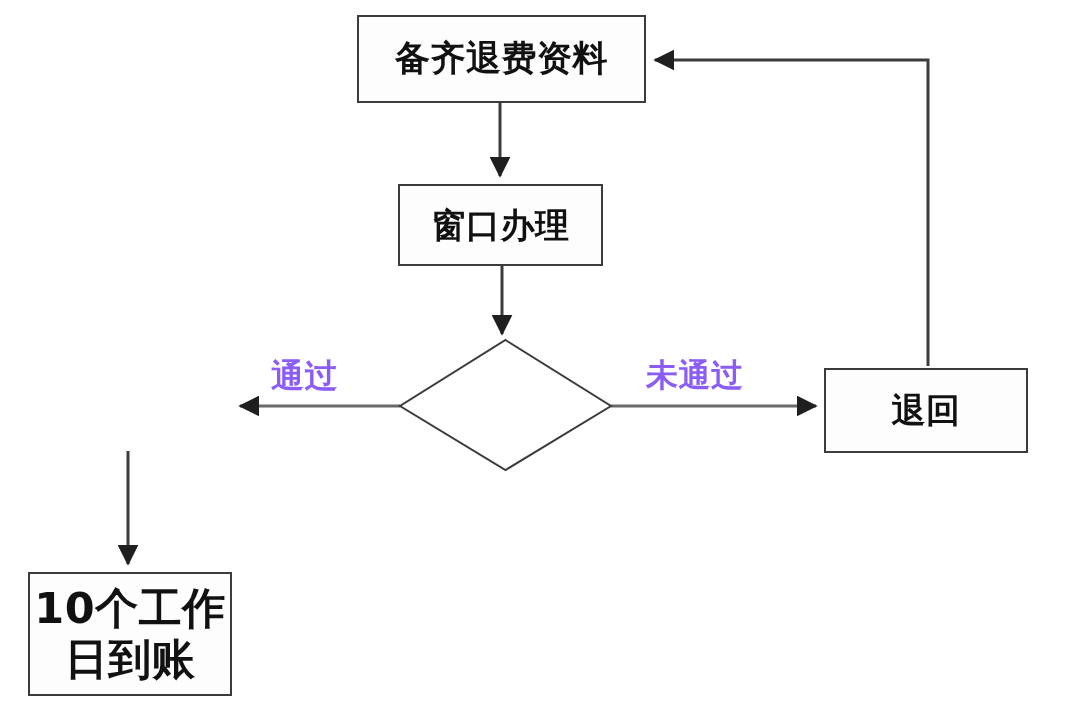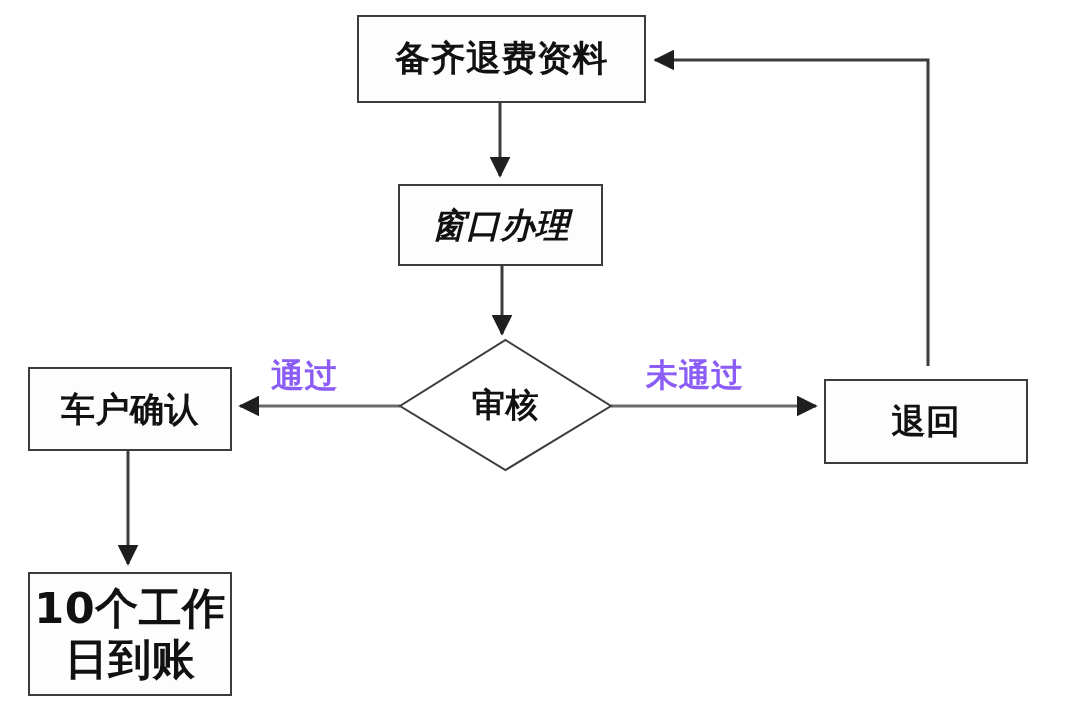--- a/index.html
+++ b/index.html
@@ -55,24 +55,24 @@
   .edge-label {
     position: absolute;
     color: #8b5cf6;
     font-weight: 700;
     letter-spacing: 0.5px;
     white-space: nowrap;
     user-select: none;
   }
   
   #node-prepare   { left: 357px; top: 15px;  width: 289px; height: 88px;  font-size: 35px; }
-  #node-window    { left: 398px; top: 184px; width: 205px; height: 82px;  font-size: 34px; font-style: italic; }
+  #node-window    { left: 398px; top: 184px; width: 205px; height: 82px;  font-size: 34px; }
   #node-review    { left: 400px; top: 340px; width: 211px; height: 130px; font-size: 33px; }
   #node-confirm   { left: 28px;  top: 367px; width: 204px; height: 84px;  font-size: 34px; }
-  #node-return    { left: 824px; top: 379px; width: 204px; height: 85px;  font-size: 34px; }
+  #node-return    { left: 824px; top: 368px; width: 204px; height: 85px;  font-size: 34px; }
   #node-arrival   { left: 28px;  top: 572px; width: 204px; height: 124px; font-size: 43px; }
   .node-arrival-text { display: block; }
   #label-pass     { left: 271px; top: 354px; font-size: 33px; }
   #label-fail     { left: 646px; top: 354px; font-size: 32px; }
 </style>
 </head>
 <body>
 
 <div id="flow-root">
 
@@ -99,27 +99,21 @@
   </svg>
 
   <div class="node node-box" id="node-prepare">
     <span>备齐退费资料</span>
   </div>
 
   <div class="node node-box" id="node-window">
     <span>窗口办理</span>
   </div>
 
-  <div class="node node-diamond" id="node-review">
-    <span>审核</span>
-  </div>
 
-  <div class="node node-box" id="node-confirm">
-    <span>车户确认</span>
-  </div>
 
   <div class="node node-box" id="node-return">
     <span>退回</span>
   </div>
 
   <div class="node node-box" id="node-arrival">
     <span>
       <span class="node-arrival-text">10个工作</span>
       <span class="node-arrival-text">日到账</span>
     </span>

